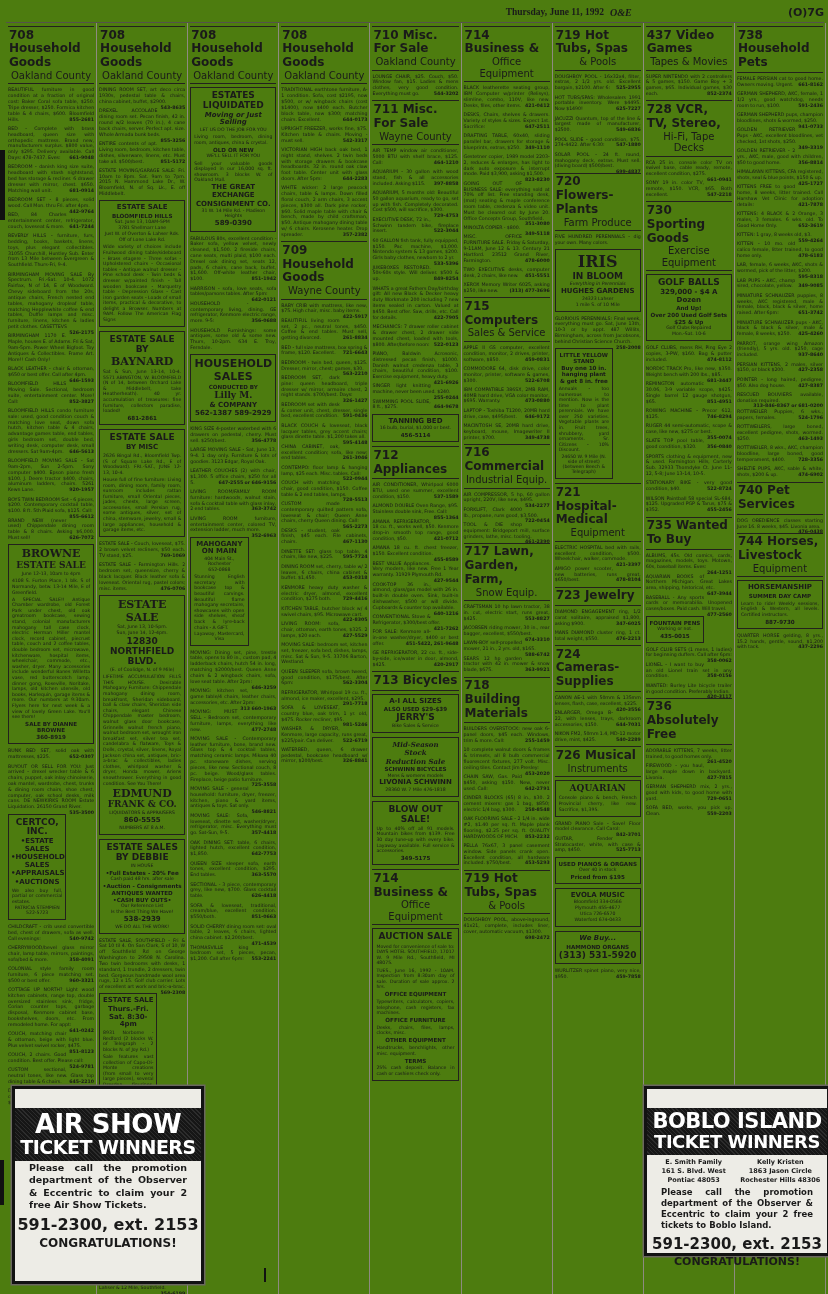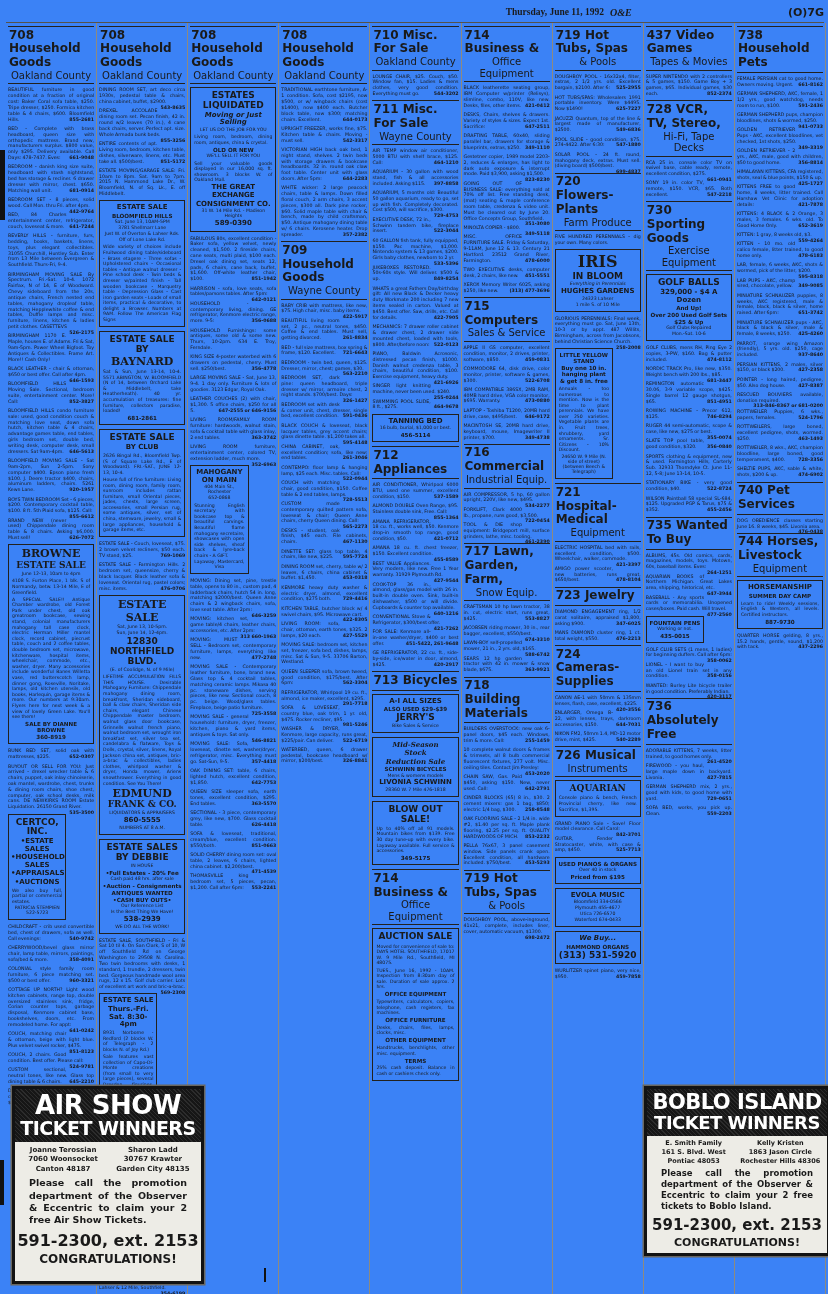--- a/index.html
+++ b/index.html
@@ -1,16 +1,16 @@
 <!DOCTYPE html>
 <html><head>
 <meta charset="utf-8">
 <style>
   html,body{margin:0;padding:0;background:#c9c6be;}
-  #page{position:relative;width:828px;height:1294px;background:#3b82f6;overflow:hidden;
+  #page{position:relative;width:828px;height:1294px;background:#4d7c0f;overflow:hidden;
         font-family:"DejaVu Sans",sans-serif;color:#1a1a1a;}
   
   #masthead{position:absolute;top:2px;left:6px;right:4px;height:20px;display:flex;align-items:center;
             font-family:"Liberation Serif",serif;border-bottom:1px solid #55524b;}
   .mh-sp1{flex:3.2;} .mh-sp2{flex:1;}
   .mh-date{font-size:9.5px;font-weight:bold;}
   .mh-oe{font-size:10px;font-weight:bold;font-style:italic;margin-left:6px;}
   .mh-page{font-size:11px;font-weight:bold;font-family:"DejaVu Sans",sans-serif;}
   
   #cols{position:absolute;top:23px;left:6px;right:2px;bottom:0;display:flex;overflow:hidden;}
@@ -26,21 +26,21 @@
   
   .disp{border:1px solid #23211d;margin:2px 0 4px;padding:2px;text-align:center;overflow:hidden;}
   .db{font-size:4.6px;line-height:1.22;text-align:justify;margin:1.5px 1px;}
   .dl{font-weight:bold;line-height:1.08;margin:1px 0;}
   .xxl{font-size:16px;} .xl{font-size:11px;} .lg{font-size:9px;} .md{font-size:7px;}
   .sm{font-size:5.6px;} .xs{font-size:4.6px;font-weight:normal;}
   .it{font-style:italic;} .serif{font-family:"DejaVu Serif",serif;}
   
   .winbox{position:absolute;background:#edece6;border:3px solid #121212;box-shadow:0 0 0 1.5px #6a675f;z-index:5;}
   .band{background:#161616;color:#fff;text-align:center;padding:3px 1px 4px;
-        background-image:repeating-linear-gradient(45deg,#161616 0 2px,#2c2c2c 2px 3px);}
+        background-image:repeating-linear-gradient(45deg,#161616 0 2px,#2c2c2c 2px 3px);margin-top:19px;}
   .t1{font-weight:900;line-height:1;letter-spacing:-0.5px;color:#fff;}
   .t2{font-weight:900;line-height:1;letter-spacing:-0.5px;color:#fff;margin-top:1px;}
   .winners{display:flex;justify-content:space-between;padding:4px 5px 2px;text-align:center;}
   .winner{font-size:7px;font-weight:bold;line-height:1.35;width:49%;}
   .msg{padding:1px 14px;font-size:9.5px;font-weight:bold;text-align:justify;line-height:1.3;}
   .bigphone{text-align:center;font-size:16px;font-weight:900;margin-top:3px;}
   .congrats{text-align:center;font-size:12px;font-weight:900;margin-top:2px;}
   
   .artifact{position:absolute;background:#111;z-index:6;}
 </style>
@@ -125,21 +125,21 @@
           <p class="db">Wide variety of choices include Fruitwood dining table/sideboard - Brass etagere - Three sofas - Upholstered chairs - Occasional tables - Antique walnut dresser - Pine school desk - Twin beds &amp; dresser w/painted finish - Tall wooden bookcase - Marquetry table - Depression Glass - Cast iron garden seats - Loads of small items, practical &amp; decorative, to delight a Browser. Numbers at 9AM. Follow The American Flag Signs</p>
         </div>
         <div class="disp">
           <div class="dl lg">ESTATE SALE BY</div>
           <div class="dl xl serif">BAYNARD</div>
           <p class="db">Sat &amp; Sun, June 13-14, 10-4. 5571 ABINGTON, W. BLOOMFIELD (N of 14, between Orchard Lake &amp; Middlebelt, take Heatherheath). 40 yr. accumulation of treasures: fine furniture, collectors paradise, loaded!</p>
           <div class="dl sm">681-2861</div>
         </div>
         <div class="disp">
           <div class="dl lg">ESTATE SALE</div>
-          <div class="dl md">BY CLUB</div>
+          <div class="dl md">BY MISC</div>
           <p class="db">2626 Bingal Rd., Bloomfield Twp. (S of Square Lake Rd., E of Woodward). FRI.-SAT., JUNE 12-13, 10-4.</p>
           <p class="db">House full of fine furniture: Living room, dining room, family room, sunroom includes rattan furniture, small Oriental pieces, jades, chests, large screen, accessories, small Persian rug, some antiques, silver, set of china, stemware, jewelry, small &amp; large appliances, household &amp; garage items, etc.</p>
         </div>
         <p class="ad">ESTATE SALE - Couch, loveseat, $75. 2 brown velvet recliners, $50 each. TV stand, $25. <span class="ph">769-1069</span></p>
         <p class="ad">ESTATE SALE - Farmington Hills. 2 bedroom set, queensize, cherry &amp; black lacquer. Black leather sofa &amp; loveseat. Oriental rug, pastel colors; misc. items. <span class="ph">476-0706</span></p>
         <div class="disp">
           <div class="dl xl serif">ESTATE</div>
           <div class="dl xl serif">SALE</div>
           <div class="dl xs">Sat, June 13, 10-5pm.</div>
           <div class="dl xs">Sun, June 14, 12-4pm.</div>
@@ -197,20 +197,28 @@
           <p class="db">Sell your valuable goods displayed in our 16,000 sq. ft. showroom. 3 blocks W. of Oakland Mall.</p>
           <div class="dl md">THE GREAT EXCHANGE</div>
           <div class="dl md">CONSIGNMENT CO.</div>
           <div class="dl xs">31 W. 14 Mile Rd. - Madison Heights</div>
           <div class="dl md">589-0390</div>
         </div>
         <p class="ad">FABULOUS 80s, excellent condition - Baker sofa, yellow velvet, newly cleaned, $1,500. 2 fireside chairs, cane seats, multi plaid, $100 each. Drexel oak dining set, seats 12, pads, 6 chairs, cane back, buffet, $1,600. Off-white leather chair, $100. <span class="ph">851-1942</span></p>
         <p class="ad">HARRISON - sofa, love seats, sofa tables/parsons tables. After 5pm: <span class="ph">642-0121</span></p>
         <p class="ad">HOUSEHOLD - contemporary living, dining. GE refrigerator, Kenmore electric range, more. 9-5: <span class="ph">356-0688</span></p>
         <p class="ad">HOUSEHOLD Furnishings: some antiques, some old &amp; some new. Thurs, 10-2pm. 634 E. Troy, Ferndale. </p>
+        <div class="disp">
+          <div class="dl xl">HOUSEHOLD</div>
+          <div class="dl xl">SALES</div>
+          <div class="dl sm">CONDUCTED BY</div>
+          <div class="dl lg serif">Lilly M.</div>
+          <div class="dl md">&amp; COMPANY</div>
+          <div class="dl md">562-1387      589-2929</div>
+        </div>
         <p class="ad">KING SIZE 4-poster waterbed with 6 drawers on pedestal, cherry. Must sell. $250/best. <span class="ph">356-4778</span></p>
         <p class="ad">LARGE MOVING SALE - Sat, June 13, 9-4. 1 day only. Furniture &amp; lots of goodies. 3123 Edgar, Royal Oak. </p>
         <p class="ad">LEATHER COUCHES (2) with chair, $1,300. 5 office chairs, $250 for all 5. <span class="ph">647-2555 or 646-9156</span></p>
         <p class="ad">LIVING ROOM/FAMILY ROOM furniture: hardwoods, walnut stain, sofa &amp; cocktail table with glass inlay, 2 end tables. <span class="ph">363-3742</span></p>
         <p class="ad">LIVING ROOM furniture, entertainment center, colored TV, extension ladder, much more. <span class="ph">352-6963</span></p>
         <div class="disp">
           <div class="dl md">MAHOGANY ON MAIN</div>
           <div class="dl xs">404 Main St., Rochester</div>
           <div class="dl xs">652-0868</div>
           <p class="db">Stunning English secretary with bookcase top &amp; beautiful carvings. Beautiful flame mahogany secretaire, showcases with open side shelves, sheaf back &amp; lyre-back chairs - A GIFT.</p>
@@ -574,32 +582,20 @@
         </div>
         <p class="ad">QUARTER HORSE gelding, 8 yrs., 15.2 hands, gentle, sound, $1,200 with tack. <span class="ph">437-2296</span></p>
       </div>
     </div>
 
   <div class="winbox" style="left:12px;top:1086px;width:186px;height:192px;">
     <div class="band">
       <div class="t1" style="font-size:26px;">AIR SHOW</div>
       <div class="t2" style="font-size:19px;">TICKET WINNERS</div>
     </div>
-    <div class="winners">
-      <div class="winner">
-        <div>Joanne Terossian</div>
-          <div>7060 Woonsocket</div>
-          <div>Canton 48187</div>
-      </div>
-      <div class="winner">
-        <div>Sharon Ladd</div>
-          <div>30767 Krawter</div>
-          <div>Garden City 48135</div>
-      </div>
-    </div>
     <div class="msg">Please call the promotion department of the Observer &amp; Eccentric to claim your 2 free Air Show Tickets.</div>
     <div class="bigphone">591-2300, ext. 2153</div>
     <div class="congrats">CONGRATULATIONS!</div>
   </div>
 
   <div class="winbox" style="left:644px;top:1086px;width:180px;height:164px;">
     <div class="band">
       <div class="t1" style="font-size:21px;">BOBLO ISLAND</div>
       <div class="t2" style="font-size:18px;">TICKET WINNERS</div>
     </div>

